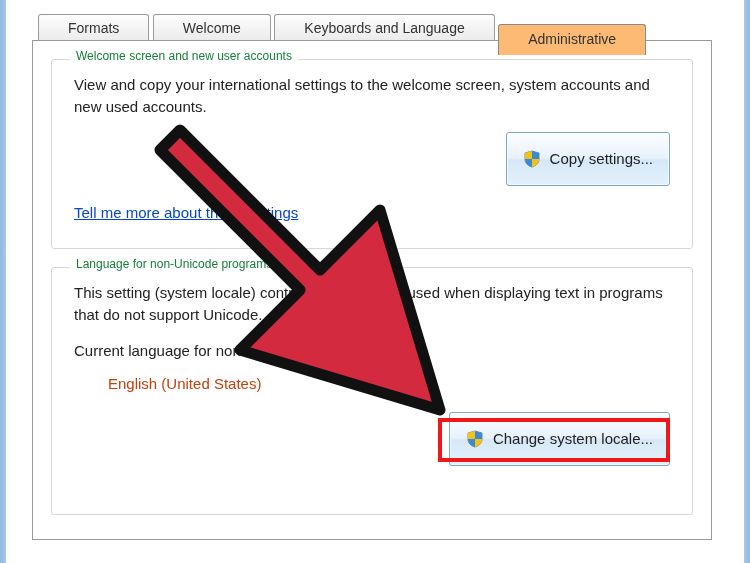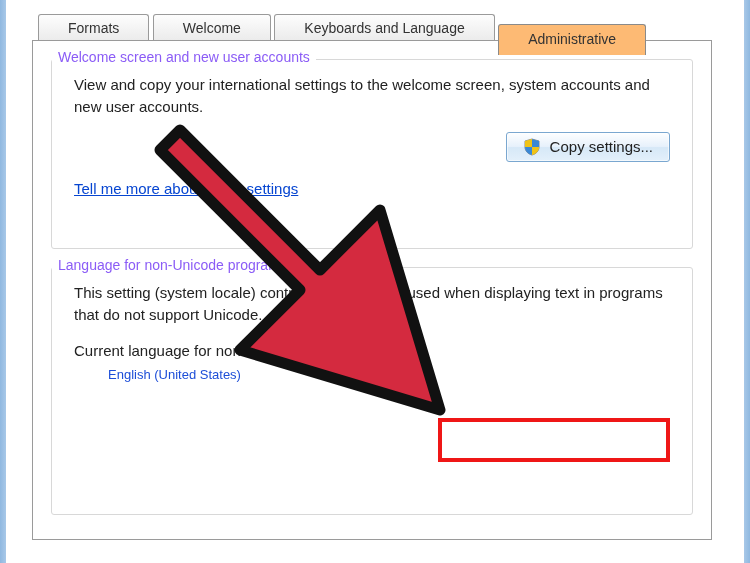--- a/index.html
+++ b/index.html
@@ -5,26 +5,26 @@
   * { box-sizing: border-box; font-family: 'Segoe UI', Tahoma, sans-serif; }
   body { margin: 0; width: 750px; height: 563px; background: #fff; position: relative; overflow: hidden; }
   .edge-left { position: absolute; left: 0; top: 0; width: 6px; height: 563px; background: linear-gradient(to right, #8fb8e0, #a8c8e8); }
   .edge-right { position: absolute; right: 0; top: 0; width: 6px; height: 563px; background: linear-gradient(to left, #8fb8e0, #a8c8e8); }
   .dialog { position: absolute; left: 32px; top: 10px; width: 680px; height: 540px; background: #fff; }
   .tabstrip { position: relative; height: 30px; margin-left: 6px; }
   .tab { display: inline-block; border: 1px solid #9a9a9a; border-bottom: none; background: linear-gradient(#fdfdfd, #eaeaea); padding: 5px 29px 6px; font-size: 14px; color: #333; margin-right: -1px; border-top-left-radius: 3px; border-top-right-radius: 3px; position: relative; top: 3px; cursor: pointer; }
   .tab.active { background: #fdba74; top: 14px; padding-top: 6px; padding-bottom: 8px; z-index: 2; border-color: #8a8a8a; }
   .tabbody { border: 1px solid #9a9a9a; background: #fff; position: relative; height: 500px; }
   .group { margin: 18px 18px 0 18px; border: 1px solid #d8d8d8; border-radius: 3px; padding: 14px 22px 18px 22px; position: relative; }
-  .group-title { position: absolute; top: -11px; left: 0; background: #fff; padding: 0 6px; font-size: 14px; color: #8b5cf6; }
+  .group-title { position: absolute; top: -11px; left: 18px; background: #fff; padding: 0 6px; font-size: 12px; color: #15803d; }
   .desc { font-size: 15px; color: #222; line-height: 1.45; }
   .row-label { font-size: 15px; color: #222; margin-top: 16px; }
-  .row-value { font-size: 13px; color: #1d4ed8; margin: 8px 0 0 34px; }
+  .row-value { font-size: 15px; color: #c2410c; margin: 16px 0 0 34px; }
   .link { color: #0645d1; text-decoration: underline; font-size: 15px; cursor: pointer; display: inline-block; margin-top: 18px; }
-  .btn { display: inline-flex; align-items: center; gap: 9px; border: 1px solid #7aa7d0; border-radius: 3px; background: linear-gradient(#fdfeff, #e7f1fb 48%, #d6e8f7 52%, #e3f0fb); padding: 5px 16px; font-size: 15px; color: #222; cursor: pointer; box-shadow: 0 0 0 1px rgba(255,255,255,0.6) inset; }
+  .btn { display: inline-flex; align-items: center; gap: 9px; border: 1px solid #7aa7d0; border-radius: 3px; background: linear-gradient(#fdfeff, #e7f1fb 48%, #d6e8f7 52%, #e3f0fb); padding: 17px 16px; font-size: 15px; color: #222; cursor: pointer; box-shadow: 0 0 0 1px rgba(255,255,255,0.6) inset; }
   .btn-area { text-align: right; margin-top: 14px; }
   .highlight-box { position: absolute; border: 4px solid #ef1717; pointer-events: none; }
   .arrow-layer { position: absolute; pointer-events: none; }
   svg { display: block; }
 </style>
 </head>
 <body>
 
 <div class="edge-left"></div>
 <div class="edge-right"></div>
@@ -33,21 +33,21 @@
   <div class="tabstrip">
     <span class="tab">Formats</span>
     <span class="tab">Welcome</span>
     <span class="tab">Keyboards and Language</span>
     <span class="tab active">Administrative</span>
   </div>
   <div class="tabbody">
 
     <div class="group" style="height:190px;">
       <span class="group-title">Welcome screen and new user accounts</span>
-      <div class="desc">View and copy your international settings to the welcome screen, system accounts and new user accounts.</div>
+      <div class="desc">View and copy your international settings to the welcome screen, system accounts and new used accounts.</div>
       <div class="btn-area">
         <span class="btn">
           <span>
             <svg width="18" height="18" viewBox="0 0 18 18">
               <path d="M9 1 L16 3 V9 C16 13 13 16 9 17 C5 16 2 13 2 9 V3 Z" fill="#fff" stroke="#444" stroke-width="0.6"></path>
               <path d="M9 1 L16 3 V9 L9 9 Z" fill="#3a88d6"></path>
               <path d="M2 3 L9 1 V9 L2 9 Z" fill="#f0c316"></path>
               <path d="M9 9 H16 C16 13 13 16 9 17 Z" fill="#f0c316"></path>
               <path d="M9 9 V17 C5 16 2 13 2 9 Z" fill="#3a88d6"></path>
             </svg>
@@ -56,20 +56,34 @@
         </span>
       </div>
       <span class="link">Tell me more about these settings</span>
     </div>
 
     <div class="group" style="height:248px;">
       <span class="group-title">Language for non-Unicode programs</span>
       <div class="desc">This setting (system locale) controls the language used when displaying text in programs that do not support Unicode.</div>
       <div class="row-label">Current language for non-Unicode programs:</div>
       <div class="row-value">English (United States)</div>
+      <div class="btn-area" style="margin-top:20px;">
+        <span class="btn">
+          <span>
+            <svg width="18" height="18" viewBox="0 0 18 18">
+              <path d="M9 1 L16 3 V9 C16 13 13 16 9 17 C5 16 2 13 2 9 V3 Z" fill="#fff" stroke="#444" stroke-width="0.6"></path>
+              <path d="M9 1 L16 3 V9 L9 9 Z" fill="#3a88d6"></path>
+              <path d="M2 3 L9 1 V9 L2 9 Z" fill="#f0c316"></path>
+              <path d="M9 9 H16 C16 13 13 16 9 17 Z" fill="#f0c316"></path>
+              <path d="M9 9 V17 C5 16 2 13 2 9 Z" fill="#3a88d6"></path>
+            </svg>
+          </span>
+          <span>Change system locale...</span>
+        </span>
+      </div>
     </div>
 
   </div>
 </div>
 
 <div class="highlight-box" style="left:438px; top:418px; width:232px; height:44px;"></div>
 
 <div class="arrow-layer" style="left:100px; top:90px; width:370px; height:370px;">
   <svg width="370" height="370" viewBox="0 0 370 370">
     <path d="M 80 40

